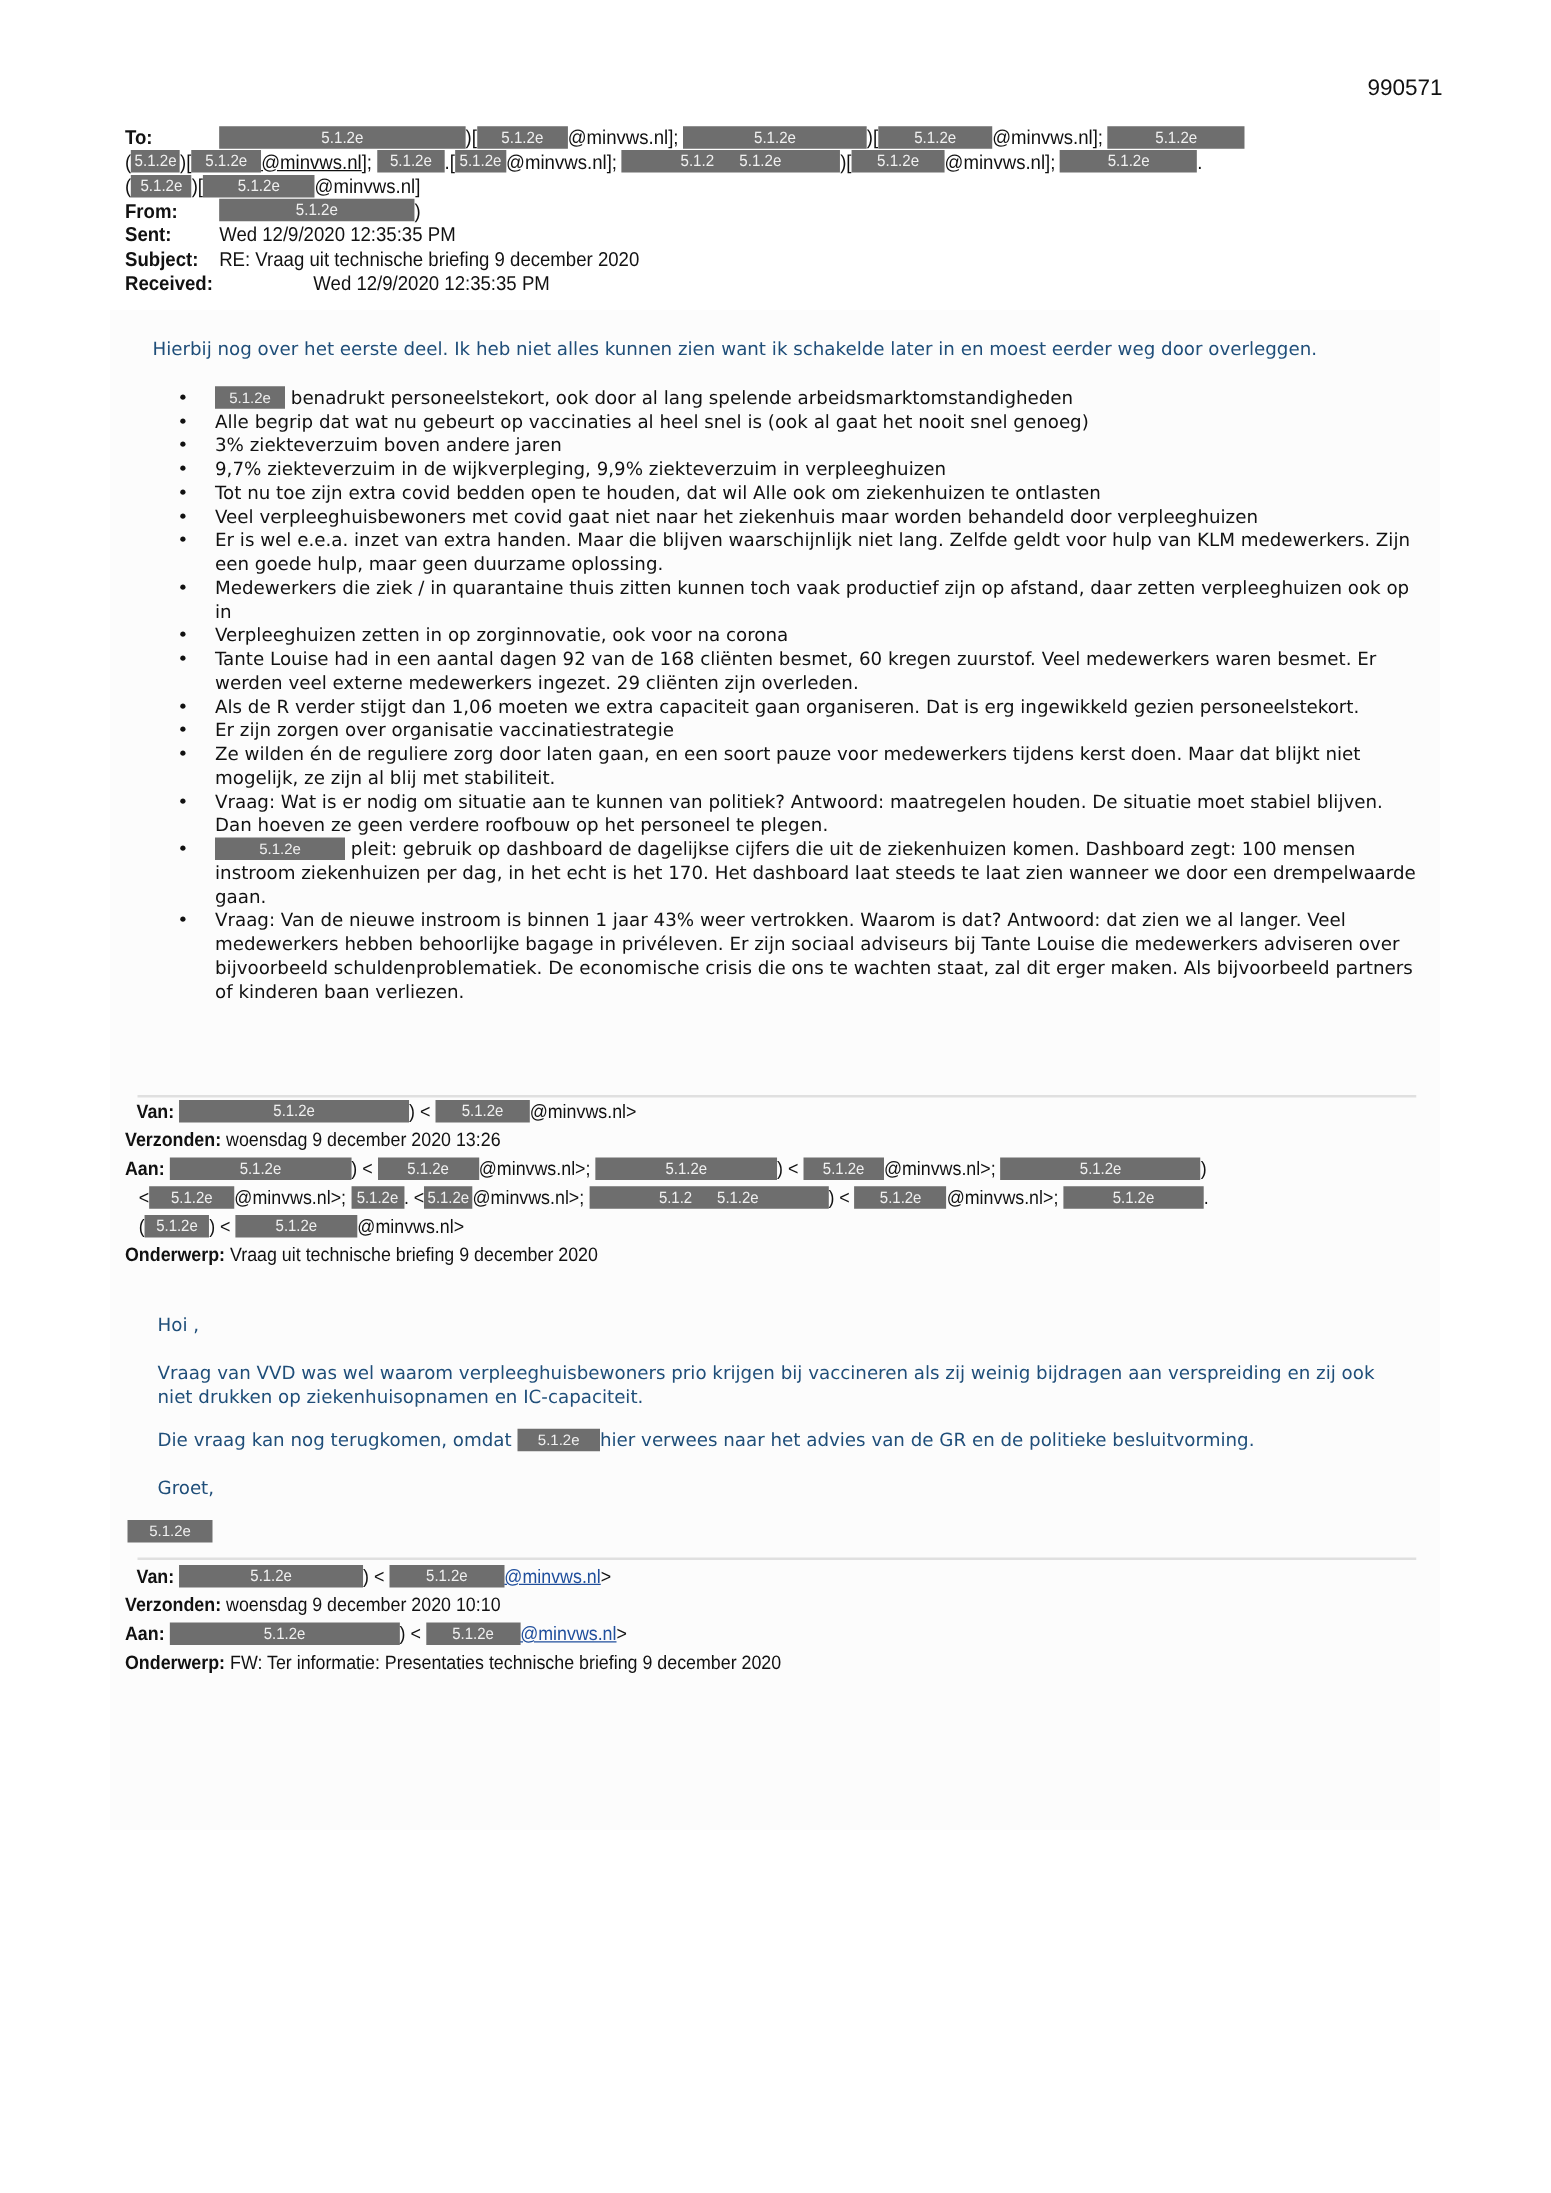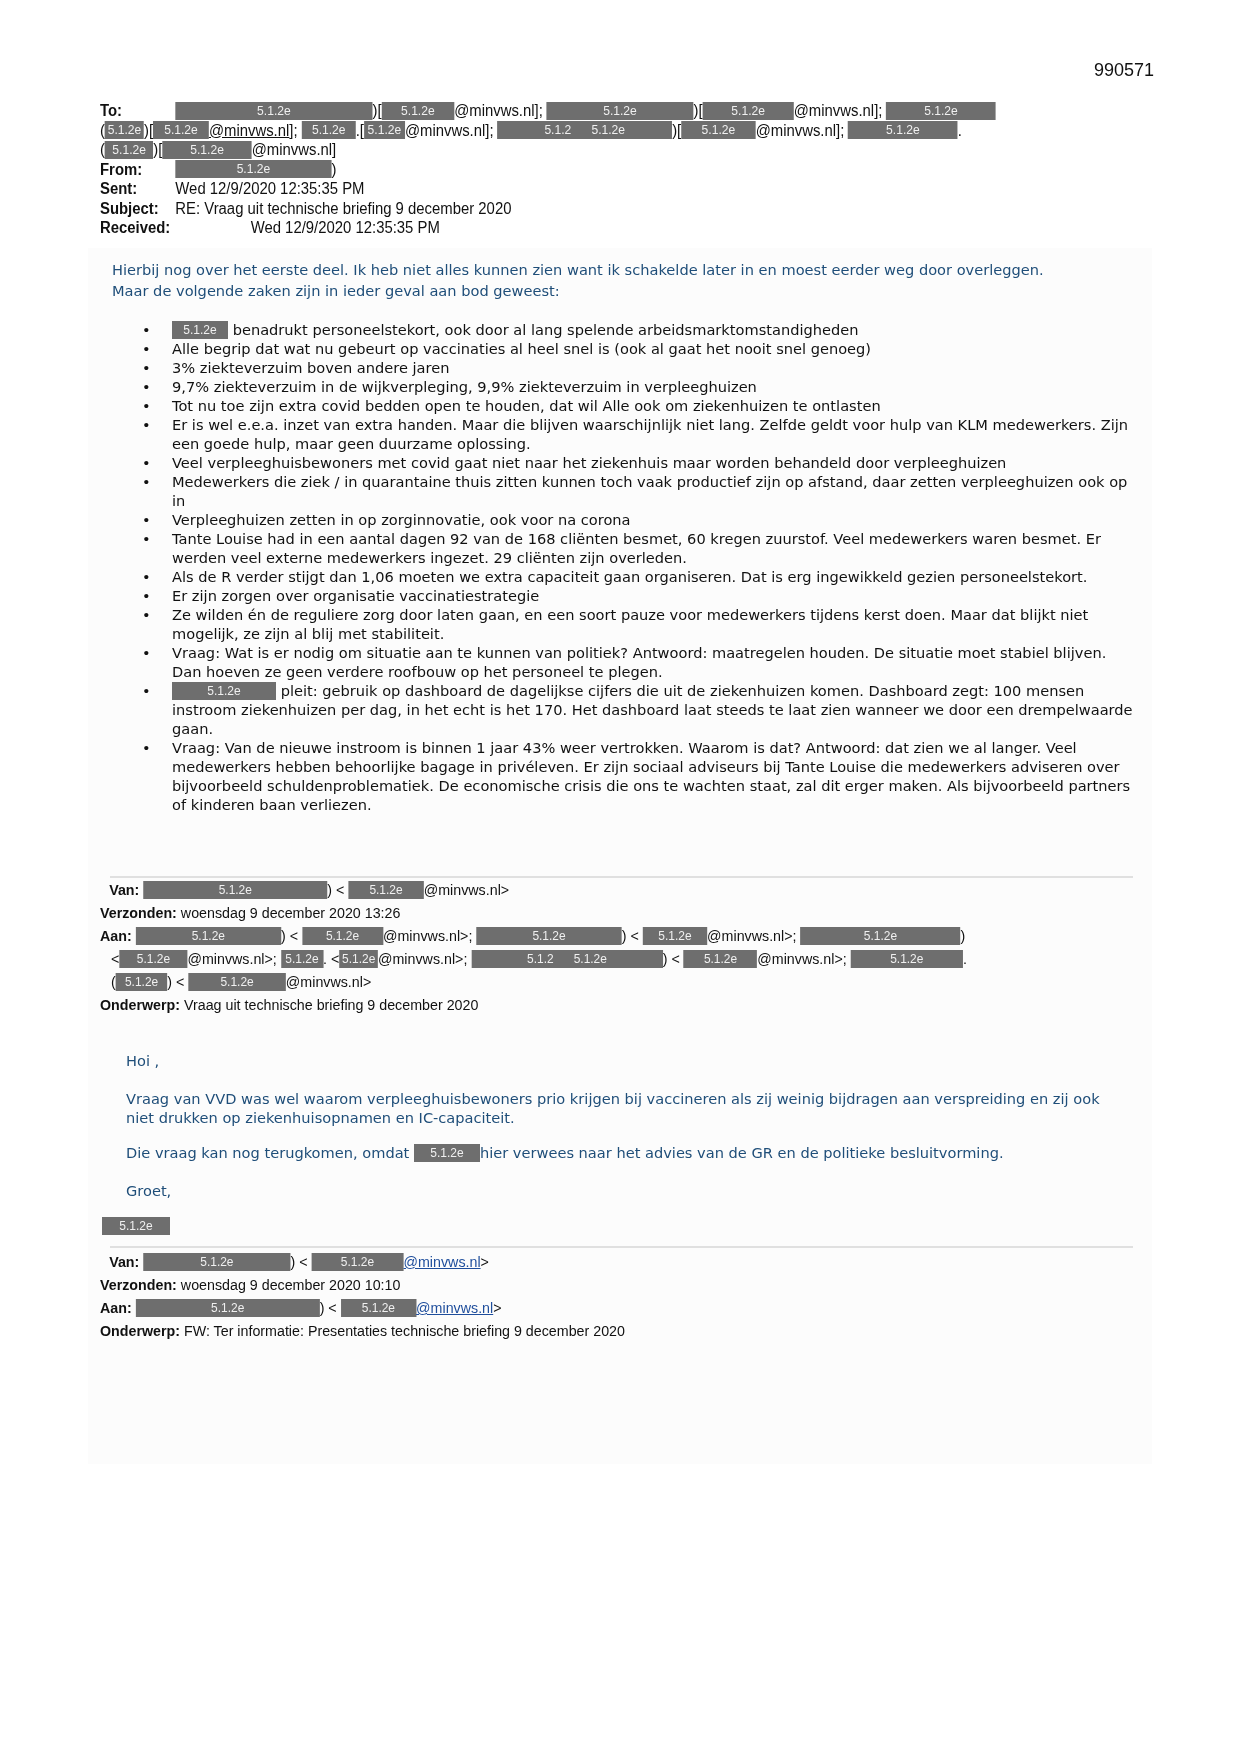--- a/index.html
+++ b/index.html
@@ -23,21 +23,21 @@
     }
     .panel {
       position: absolute; left: 88px; top: 248px; width: 1064px; height: 1216px;
       background: #fcfcfc;
     }
     .body1 {
       position: absolute; left: 110px; top: 258px; width: 1030px;
       font-family: "DejaVu Sans", sans-serif; font-size: 14.6px; color: #1f4e79;
       line-height: 19px;
     }
-    .body1 p { margin: 2px; }
+    .body1 p { margin: 12px; }
     ul.bul {
       margin: 20px 0 0 0; padding: 0 0 0 62px; list-style: none;
       color: #111; font-family: "DejaVu Sans", sans-serif; font-size: 14.6px; line-height: 19px;
     }
     ul.bul li { position: relative; }
     ul.bul li::before {
       content: "\2022"; position: absolute; left: -30px; top: 0; color: #111;
     }
     .sep { position: absolute; left: 110px; width: 1023px; height: 2px; background: #e0e0e0; }
     .fwd {
@@ -80,29 +80,28 @@
   </div>
   <div class="row">
     <span class="lbl" style="width:162px">Received:</span><span>Wed 12/9/2020 12:35:35 PM</span>
   </div>
 </div>
 
 <div class="panel"></div>
 
 <div class="body1">
   <p>Hierbij nog over het eerste deel. Ik heb niet alles kunnen zien want ik schakelde later in en moest eerder weg door overleggen.</p>
-  <p>Maar de volgende zaken zijn in ieder geval aan bod geweest:</p>
   <ul class="bul">
     <li><span class="red" style="width:56px;font-size:12px">5.1.2e</span><span> benadrukt personeelstekort, ook door al lang spelende arbeidsmarktomstandigheden</span></li>
     <li>Alle begrip dat wat nu gebeurt op vaccinaties al heel snel is (ook al gaat het nooit snel genoeg)</li>
     <li>3% ziekteverzuim boven andere jaren</li>
     <li>9,7% ziekteverzuim in de wijkverpleging, 9,9% ziekteverzuim in verpleeghuizen</li>
     <li>Tot nu toe zijn extra covid bedden open te houden, dat wil Alle ook om ziekenhuizen te ontlasten</li>
+    <li>Veel verpleeghuisbewoners met covid gaat niet naar het ziekenhuis maar worden behandeld door verpleeghuizen</li>
     <li>Er is wel e.e.a. inzet van extra handen. Maar die blijven waarschijnlijk niet lang. Zelfde geldt voor hulp van KLM medewerkers. Zijn een goede hulp, maar geen duurzame oplossing.</li>
-    <li>Veel verpleeghuisbewoners met covid gaat niet naar het ziekenhuis maar worden behandeld door verpleeghuizen</li>
     <li>Medewerkers die ziek / in quarantaine thuis zitten kunnen toch vaak productief zijn op afstand, daar zetten verpleeghuizen ook op in</li>
     <li>Verpleeghuizen zetten in op zorginnovatie, ook voor na corona</li>
     <li>Tante Louise had in een aantal dagen 92 van de 168 cliënten besmet, 60 kregen zuurstof. Veel medewerkers waren besmet. Er werden veel externe medewerkers ingezet. 29 cliënten zijn overleden.</li>
     <li>Als de R verder stijgt dan 1,06 moeten we extra capaciteit gaan organiseren. Dat is erg ingewikkeld gezien personeelstekort.</li>
     <li>Er zijn zorgen over organisatie vaccinatiestrategie</li>
     <li>Ze wilden én de reguliere zorg door laten gaan, en een soort pauze voor medewerkers tijdens kerst doen. Maar dat blijkt niet mogelijk, ze zijn al blij met stabiliteit.</li>
     <li>Vraag: Wat is er nodig om situatie aan te kunnen van politiek? Antwoord: maatregelen houden. De situatie moet stabiel blijven. Dan hoeven ze geen verdere roofbouw op het personeel te plegen.</li>
     <li><span class="red" style="width:104px;font-size:12px">5.1.2e</span><span> pleit: gebruik op dashboard de dagelijkse cijfers die uit de ziekenhuizen komen. Dashboard zegt: 100 mensen instroom ziekenhuizen per dag, in het echt is het 170. Het dashboard laat steeds te laat zien wanneer we door een drempelwaarde gaan.</span></li>
     <li>Vraag: Van de nieuwe instroom is binnen 1 jaar 43% weer vertrokken. Waarom is dat? Antwoord: dat zien we al langer. Veel medewerkers hebben behoorlijke bagage in privéleven. Er zijn sociaal adviseurs bij Tante Louise die medewerkers adviseren over bijvoorbeeld schuldenproblematiek. De economische crisis die ons te wachten staat, zal dit erger maken. Als bijvoorbeeld partners of kinderen baan verliezen.</li>
   </ul>

